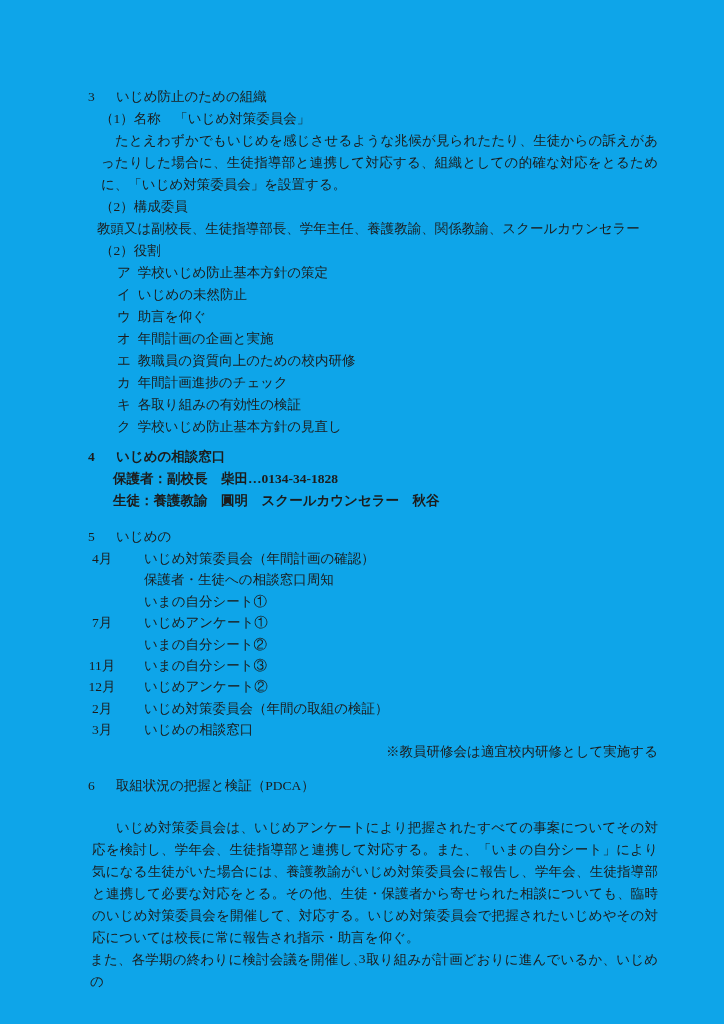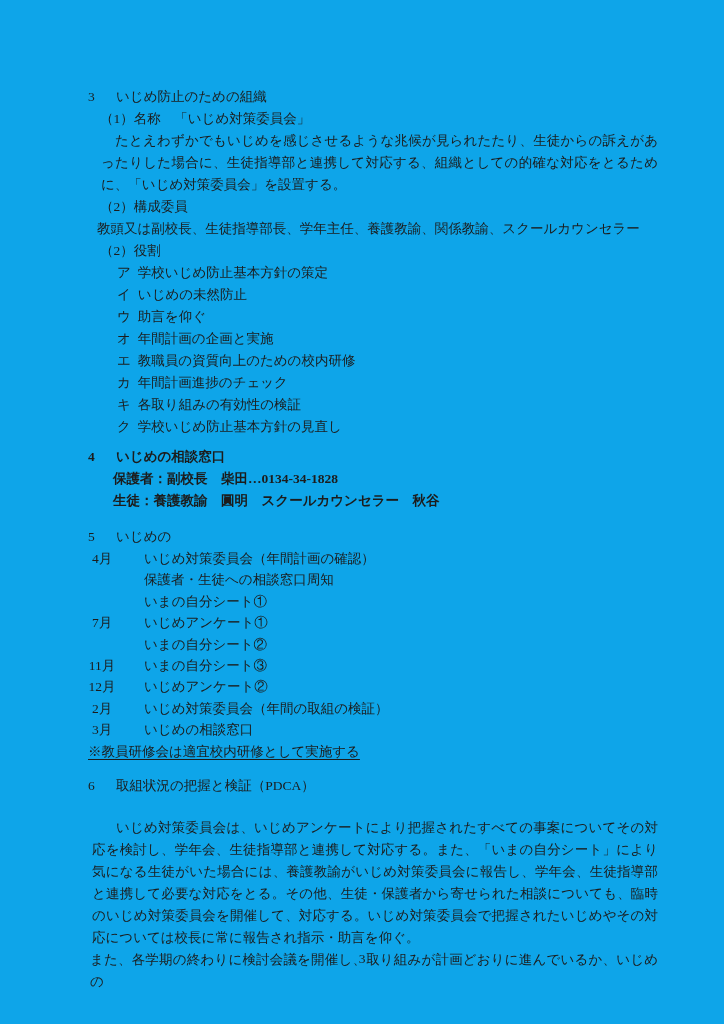--- a/index.html
+++ b/index.html
@@ -24,21 +24,21 @@
   .role-kana{display:inline-block;margin-right:7px;}
   .contact-line{margin-left:25px;white-space:nowrap;}
   .sec4{margin-top:8px;font-weight:bold;}
   .sec5{margin-top:14px;}
   .sec6{margin-top:12px;}
   .schedule{line-height:21.4px;}
   .sched-row{display:flex;align-items:flex-start;}
   .sched-month{flex:0 0 28px;text-align:center;white-space:nowrap;}
   .sched-items{margin-left:28px;}
   .sched-item{white-space:nowrap;}
-  .note-line{text-decoration:underline;text-underline-offset:3px;text-decoration-thickness:1px;}
+  .note-line{text-underline-offset:3px;text-decoration-thickness:1px;text-align:right;}
   .para-s6{margin-left:4px;text-indent:24px;text-align:justify;margin-top:20px;}
   .para-s6b{margin-left:2px;text-align:justify;}
   .ul{text-underline-offset:3px;text-decoration-thickness:1px;}
   .page-number{
     position:absolute;left:0;right:0;top:948px;
     text-align:center;
   }
   p,div{margin:0;}
 </style>
 </head>

